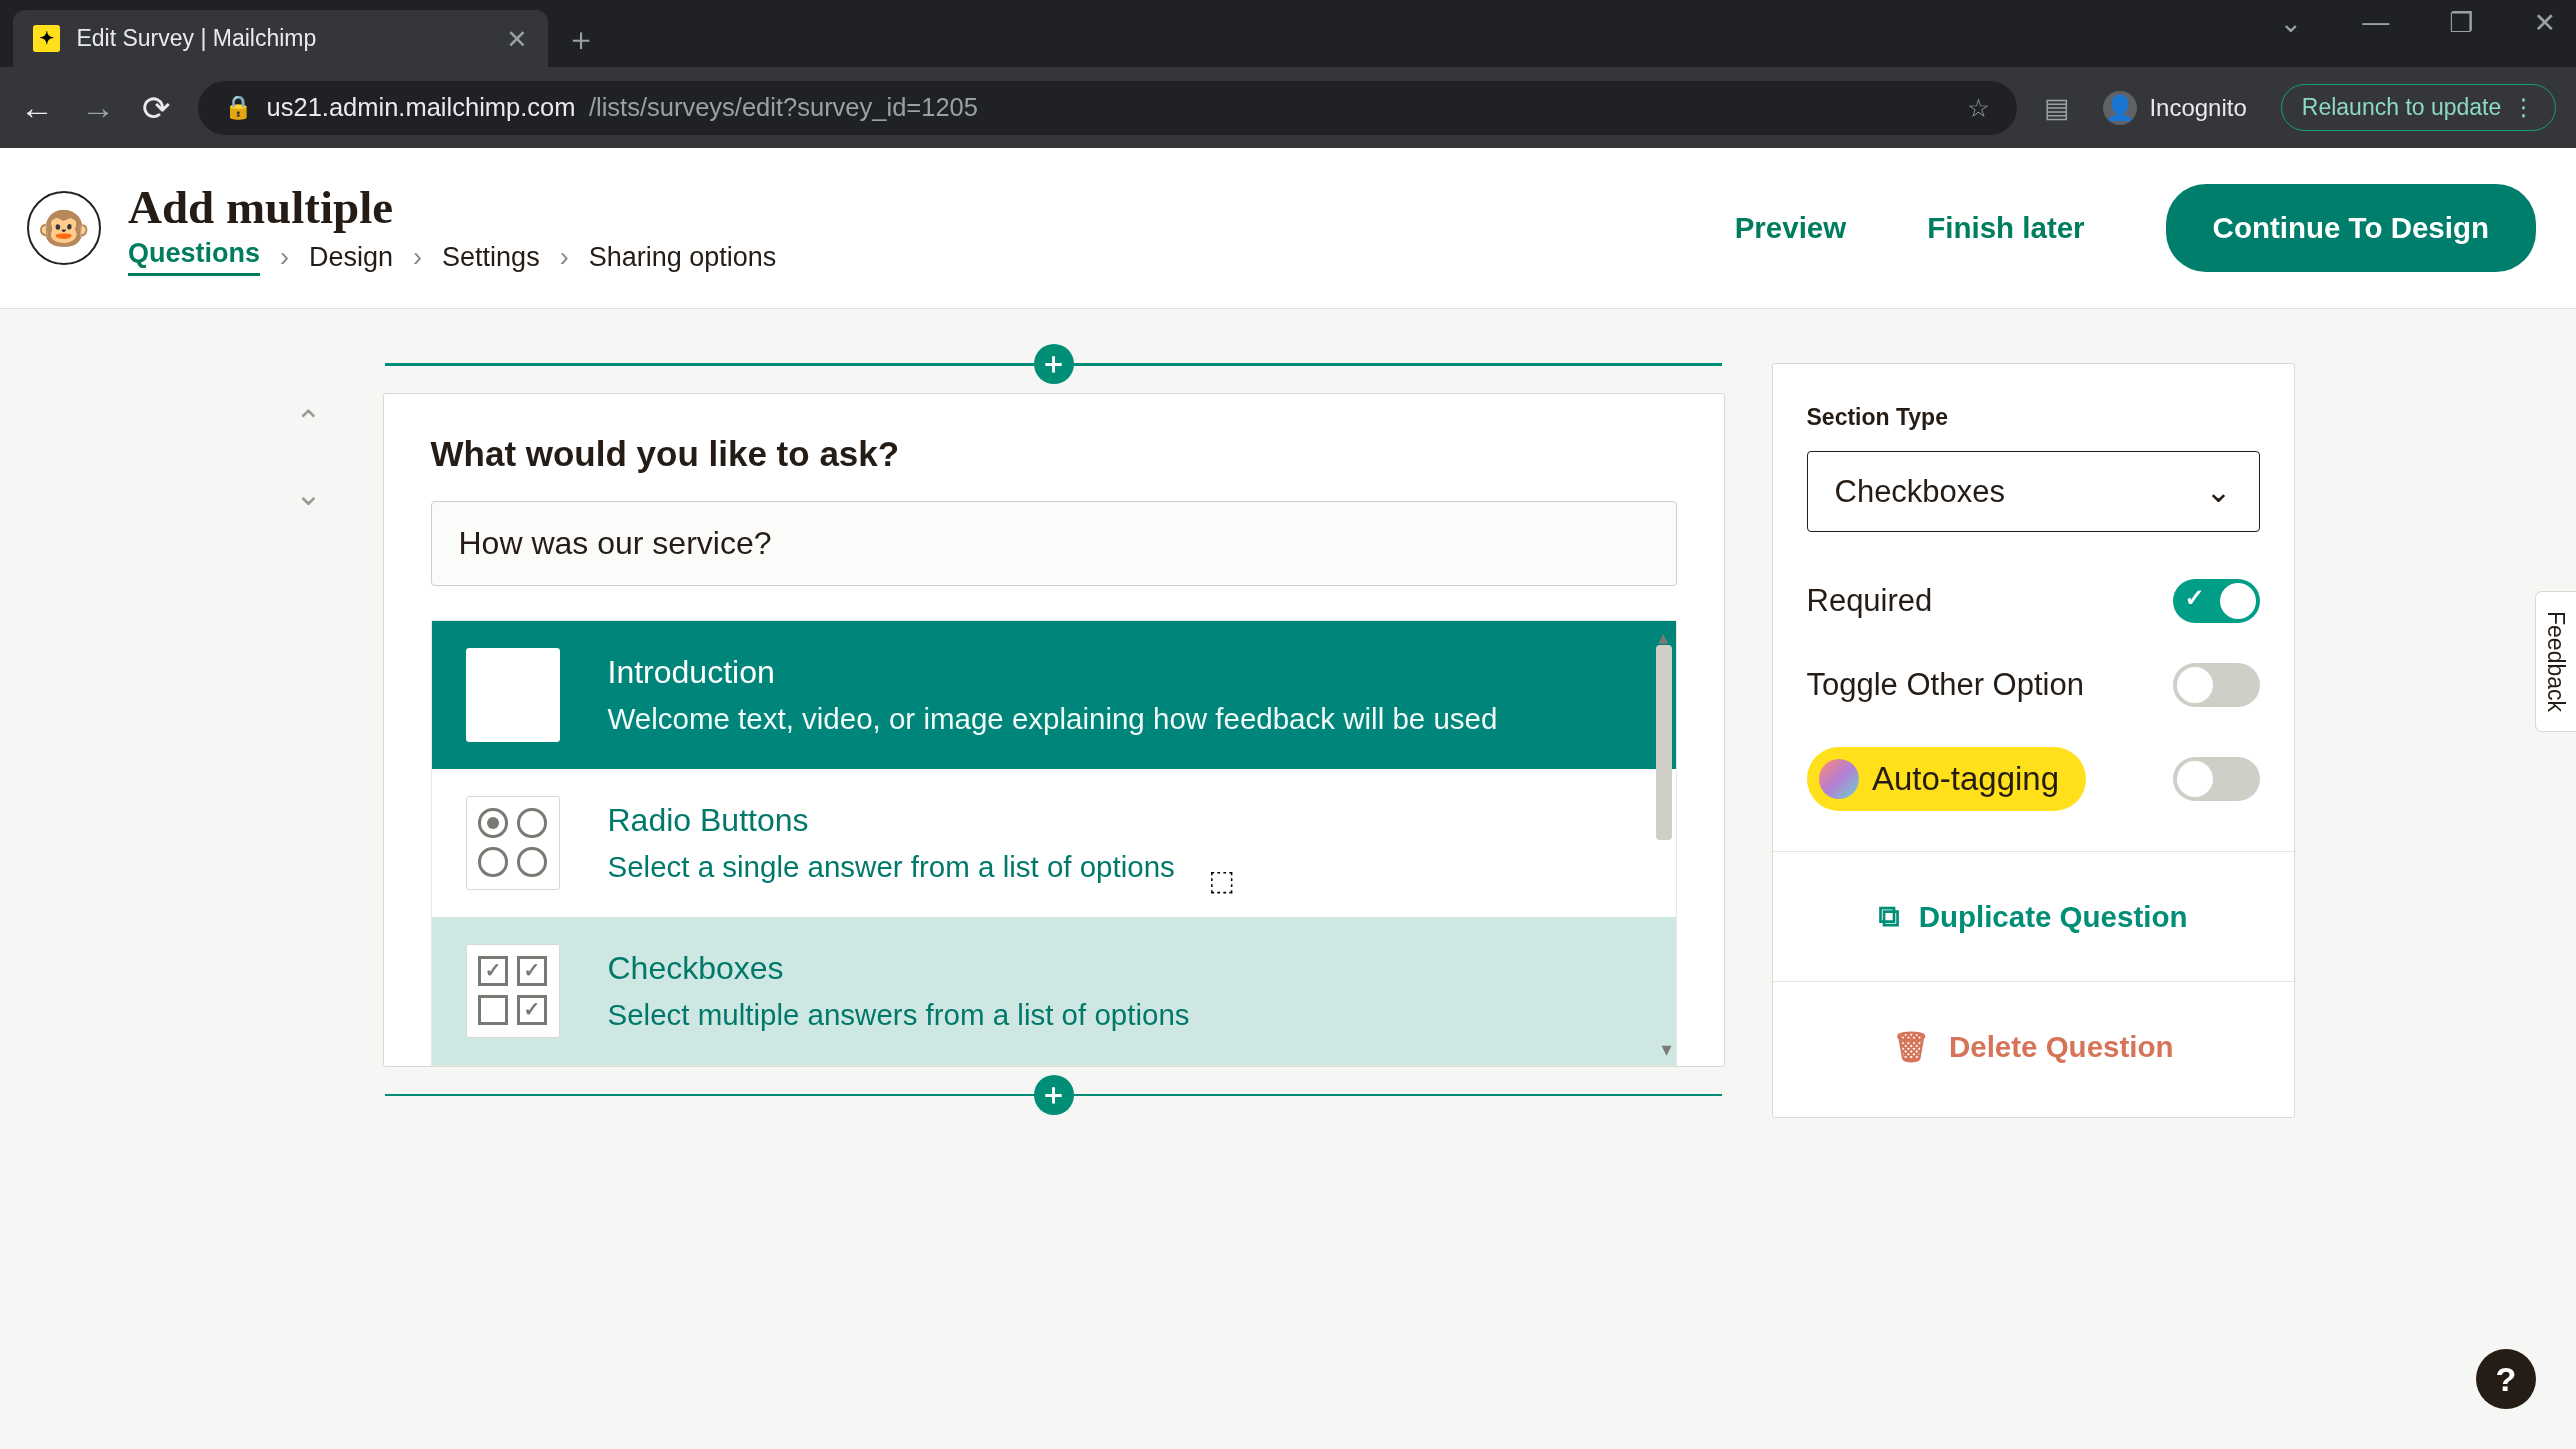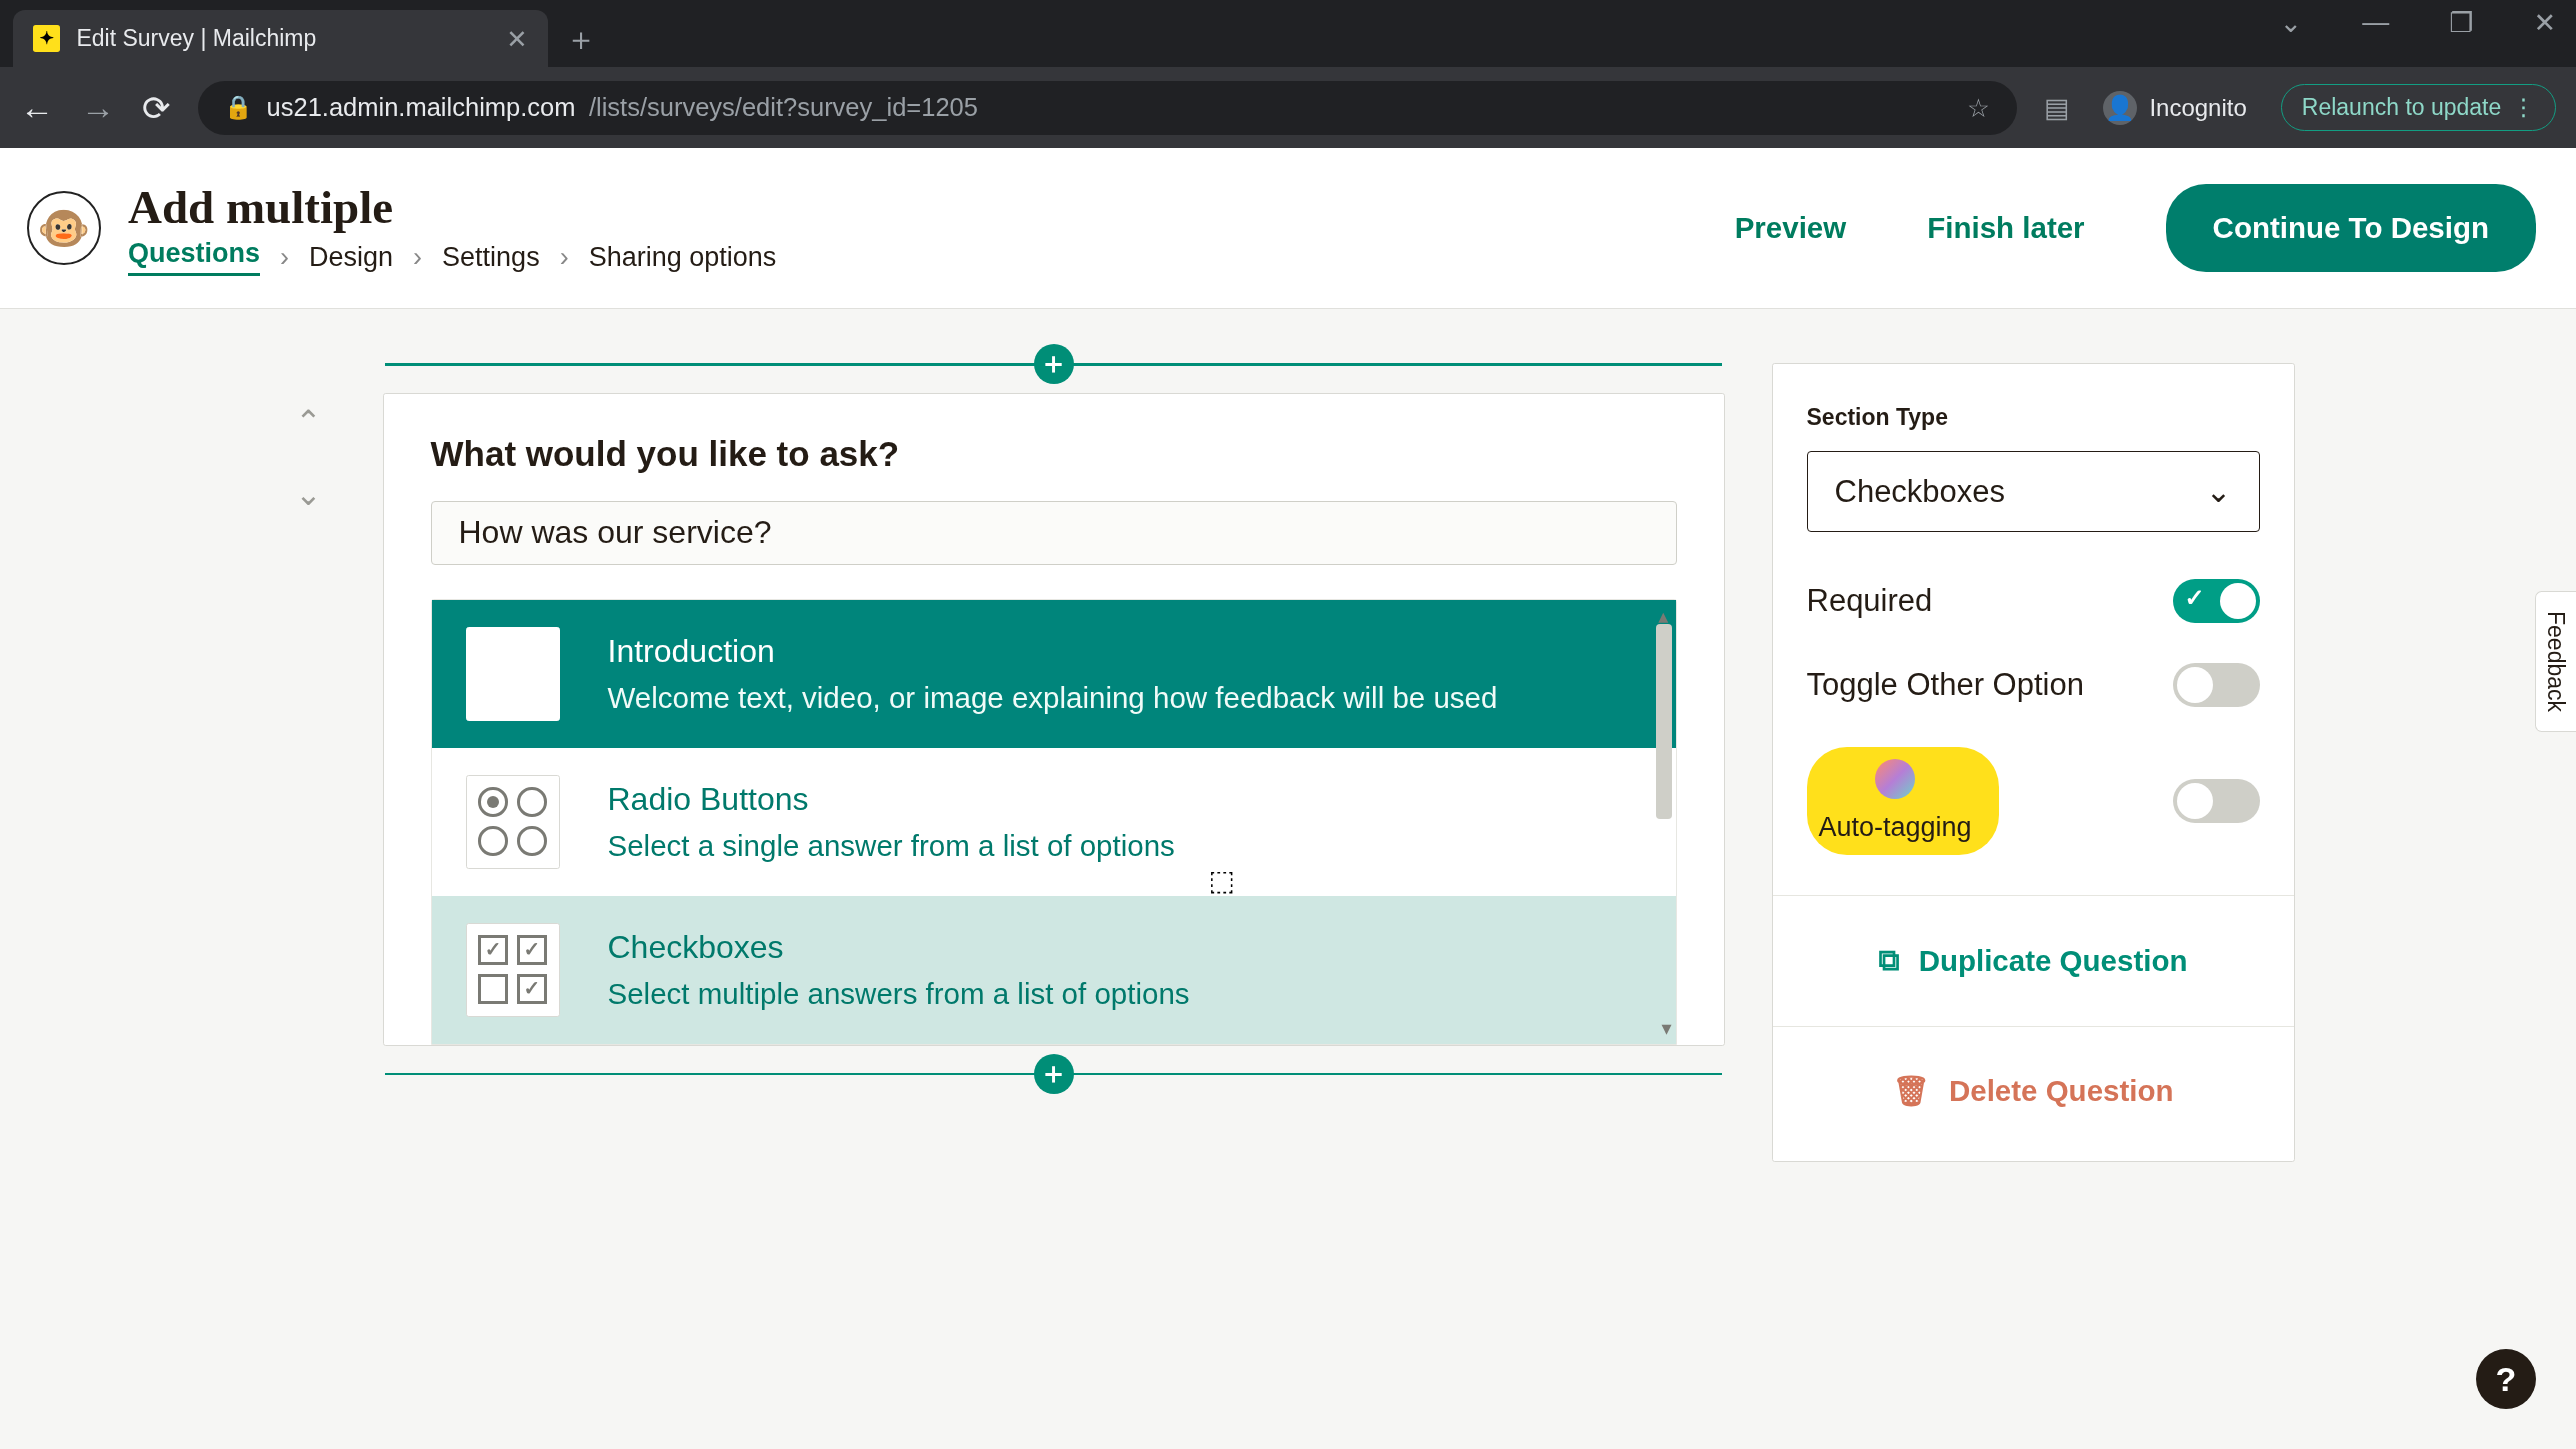--- a/index.html
+++ b/index.html
@@ -48,21 +48,21 @@
 
   .col-handles{ width:54px; display:flex; flex-direction:column; align-items:center; gap:34px; padding-top:40px;}
   .chev-handle{ color:#9a9a94; font-size:32px; cursor:pointer;}
 
   .center { width:1342px; display:flex; flex-direction:column; align-items:stretch; position:relative; }
   .addline { position:relative; height:2.7px; background:#008e77; margin:0 2.7px; }
   .addline .plus { position:absolute; left:50%; top:50%; transform:translate(-50%,-50%); width:40px; height:40px; border-radius:50%; background:#008e77; color:#fff; display:flex; align-items:center; justify-content:center; font-size:29.5px; font-weight:700; cursor:pointer; }
 
   .card { background:#ffffff; border:0.7px solid #d9d9d4; border-radius:2.7px; margin:27px 0; padding:40px 47px 0 47px; position:relative; }
   .q-label { font-size:35px; font-weight:700; color:#241c15; margin-bottom:27px; }
-  .q-input { width:100%; height:64px; border:0.7px solid #cfcfc8; border-radius:4px; font-size:32px; padding:0 27px; background:#fbfbf9; color:#241c15; }
+  .q-input { width:100%; height:85px; border:0.7px solid #cfcfc8; border-radius:4px; font-size:32px; padding:0 27px; background:#fbfbf9; color:#241c15; }
 
   .type-picker { margin-top:34px; border:0.7px solid #e7e7e2; background:#fff; border-radius:2.7px 2.7px 0 0; position:relative; }
   .tp-item { display:flex; align-items:center; gap:48px; padding:27px 34px; cursor:pointer; }
   .tp-item.sel { background:#00857b; color:#fff; }
   .tp-item.hover { background:#cfe7e2; }
   .tp-icon { width:94px; height:94px; background:#ffffff; border:0.7px solid #d9d9d4; border-radius:2.7px; display:flex; align-items:center; justify-content:center; flex-shrink:0; }
   .tp-item.sel .tp-icon{ border-color:#fff;}
   .tp-text .tp-title { font-size:32px; color:#00796b; font-weight:500; margin-bottom:10.7px;}
   .tp-item.sel .tp-title { color:#fff; }
   .tp-text .tp-desc { font-size:29.5px; color:#00796b; }
@@ -76,21 +76,21 @@
   
   .right { width:523px; background:#ffffff; border:0.7px solid #d9d9d4; border-radius:2.7px; padding:40px 34px; height:fit-content; }
   .sec-label{ font-size:23px; font-weight:700; color:#241c15; margin-bottom:20px;}
   .select { border:1.3px solid #241c15; border-radius:4px; height:81px; display:flex; align-items:center; justify-content:space-between; padding:0 27px 0 27px; font-size:31px; color:#241c15; cursor:pointer; margin-bottom:47px;}
   .row { display:flex; align-items:center; justify-content:space-between; margin:40px 0; font-size:31px; color:#241c15;}
   .toggle { width:87px; height:44px; border-radius:27px; background:#cfcfc8; position:relative; cursor:pointer; }
   .toggle .knob{ position:absolute; top:4px; left:4px; width:36px; height:36px; border-radius:50%; background:#fff;}
   .toggle.on{ background:#009e86;}
   .toggle.on .knob{ left:auto; right:4px;}
   .toggle.on::before{content:'✓'; position:absolute; left:12px; top:5.4px; color:#fff; font-size:24px; font-weight:700;}
-  .pill{ display:inline-flex; align-items:center; gap:13.4px; background:#ffe01b; padding:12px 27px 12px 12px; border-radius:40px; font-size:27px; color:#241c15; font-weight:500;flex-direction:column;}
+  .pill{ display:inline-flex; align-items:center; gap:13.4px; background:#ffe01b; padding:12px 27px 12px 12px; border-radius:40px; font-size:33px; color:#241c15; font-weight:500;}
   .pill .orb{width:40px;height:40px;border-radius:50%;background:linear-gradient(135deg,#ff8a6d,#b57ed6,#6dd3c9);}
   .panel-divider{height:0.7px;background:#e6e6e0;margin:34px -34px;}
   .panelbtn{ display:flex; align-items:center; justify-content:center; gap:19px; font-size:29.5px; font-weight:600; cursor:pointer; padding:13.4px 0;}
   .panelbtn.dup{ color:#008e77;}
   .panelbtn.del{ color:#d57458;}
 
   .feedback-tab{ position:absolute; right:0; top:443px; background:#ffffff; border:1.3px solid #d9d9d4; border-right:none; border-radius:6.7px 0 0 6.7px; padding:19px 6.7px; writing-mode:vertical-rl; font-size:23px; color:#241c15; cursor:pointer;}
 
   .help-fab{position:absolute; right:40px; bottom:40px; width:60px; height:60px; border-radius:50%; background:#241c15; color:#fff; display:flex; align-items:center; justify-content:center; font-size:34px; font-weight:700; cursor:pointer;}
 

